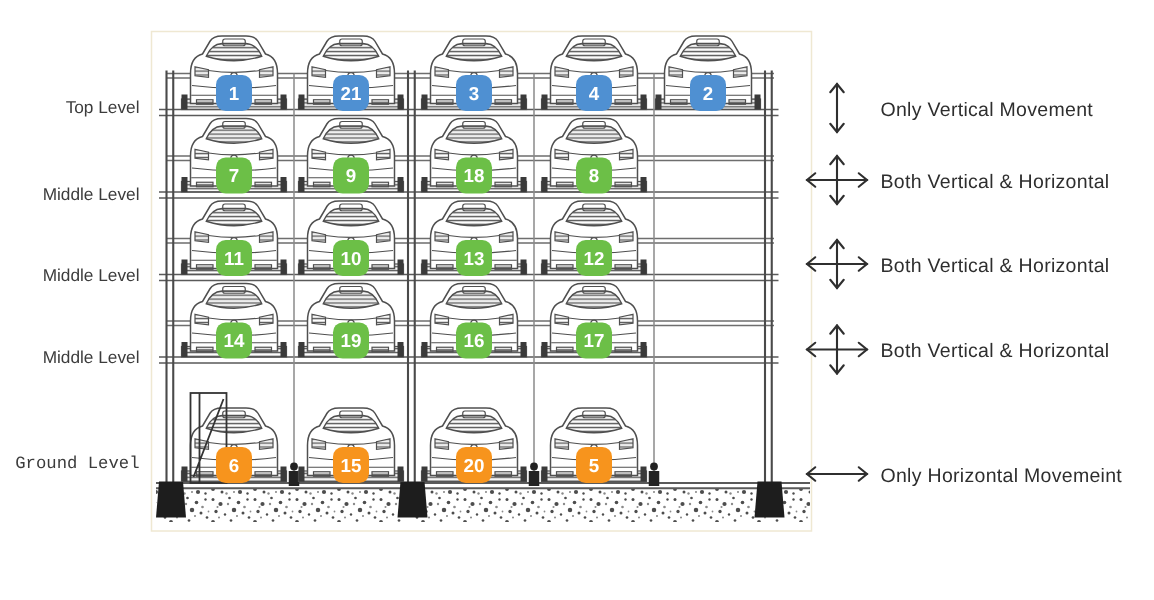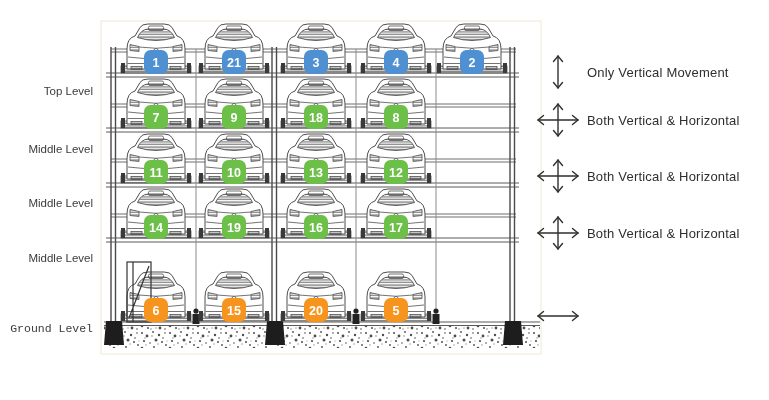--- a/index.html
+++ b/index.html
@@ -1,19 +1,19 @@
 <!DOCTYPE html>
 <html><head>
 <meta charset="utf-8">
 <style>
   html,body{margin:0;padding:0;background:#fff;}
   .stage{position:relative;width:769px;height:400px;background:#fff;overflow:hidden;
          font-family:"Liberation Sans",sans-serif;}
   .lvl-label{position:absolute;left:0;width:93px;height:16px;line-height:16px;
-             text-align:right;font-size:11.5px;color:#3c3c3c;white-space:nowrap;margin-top:19px;}
+             text-align:right;font-size:11.5px;color:#3c3c3c;white-space:nowrap;}
   .leg-row{position:absolute;left:535px;height:40px;display:flex;align-items:center;}
   .leg-icon{width:46px;height:40px;flex:0 0 46px;display:flex;align-items:center;justify-content:center;}
   .leg-text{margin-left:6px;font-size:13px;color:#2e2e2e;white-space:nowrap;letter-spacing:.2px;}
   svg{display:block;}
   #rack-svg{position:absolute;left:0;top:0;}
   .badge-num{font-family:"Liberation Sans",sans-serif;font-size:12.5px;font-weight:bold;fill:#fff;}
 </style>
 </head>
 <body>
 
@@ -385,15 +385,16 @@
         <span class="leg-text">Both Vertical &amp; Horizontal</span>
       </div>
       <div class="leg-row" style="top: 296px;">
         <span class="leg-icon">
           <svg width="46" height="40" viewBox="0 0 46 40" fill="none" stroke="#2f2f2f" stroke-width="1.4" stroke-linecap="round">
             <path d="M3,20 H43"></path>
             <path d="M8.5,15.5 L3,20 L8.5,24.5"></path>
             <path d="M37.5,15.5 L43,20 L37.5,24.5"></path>
           </svg>
         </span>
+        <span class="leg-text">Only Horizontal Movemeint</span>
       </div>
     </div>
 </div>
 
 </body></html>

